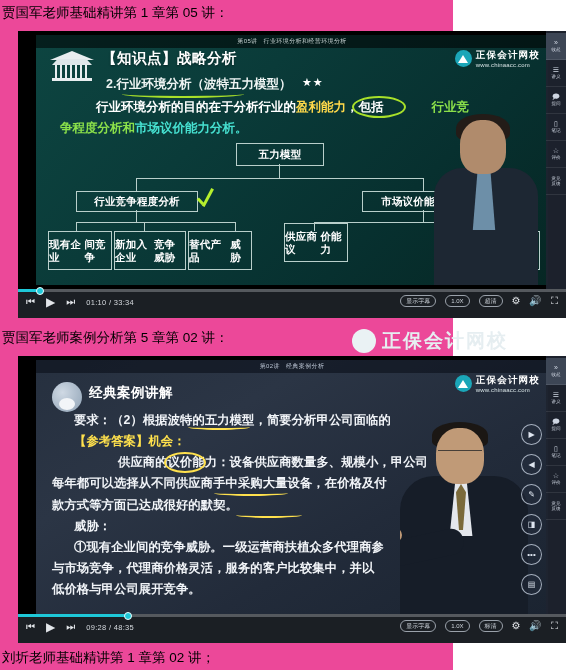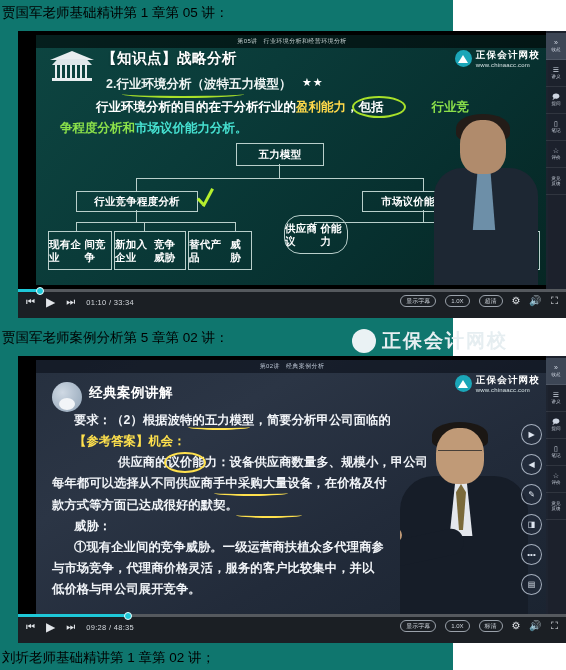--- a/index.html
+++ b/index.html
@@ -12,21 +12,21 @@
     height: 670px;
     font-family: "Liberation Sans", sans-serif;
     overflow: hidden;
     position: relative;
   }
 
   .page {
     position: relative;
     width: 453px;
     height: 670px;
-    background: #0f766e;
+    background: #ec4899;
   }
 
   
   .caption {
     font-family: "Liberation Sans", sans-serif;
     font-size: 13.5px;
     color: #000;
     line-height: 1.2;
     white-space: nowrap;
   }
@@ -538,21 +538,21 @@
         <div class="dbox" id="leaf1" style="left:78px; top:196px; width:70px; height:37px;">
             <span>新加入企业</span>
             <br>
             <span>竞争威胁</span>
           </div>
         <div class="dbox" id="leaf2" style="left:152px; top:196px; width:62px; height:37px;">
             <span>替代产品</span>
             <br>
             <span>威胁</span>
           </div>
-        <div class="dbox" id="leaf3" style="left:248px; top:180px; width:62px; height:37px;border-radius:16px;">
+        <div class="dbox" id="leaf3" style="left:248px; top:188px; width:62px; height:37px;">
             <span>供应商议</span>
             <br>
             <span>价能力</span>
           </div>
         <div class="dbox" id="leaf4" style="left:432px; top:196px; width:70px; height:37px;">
             <span>购买商议价</span>
             <br>
             <span>能力</span>
           </div>
 

